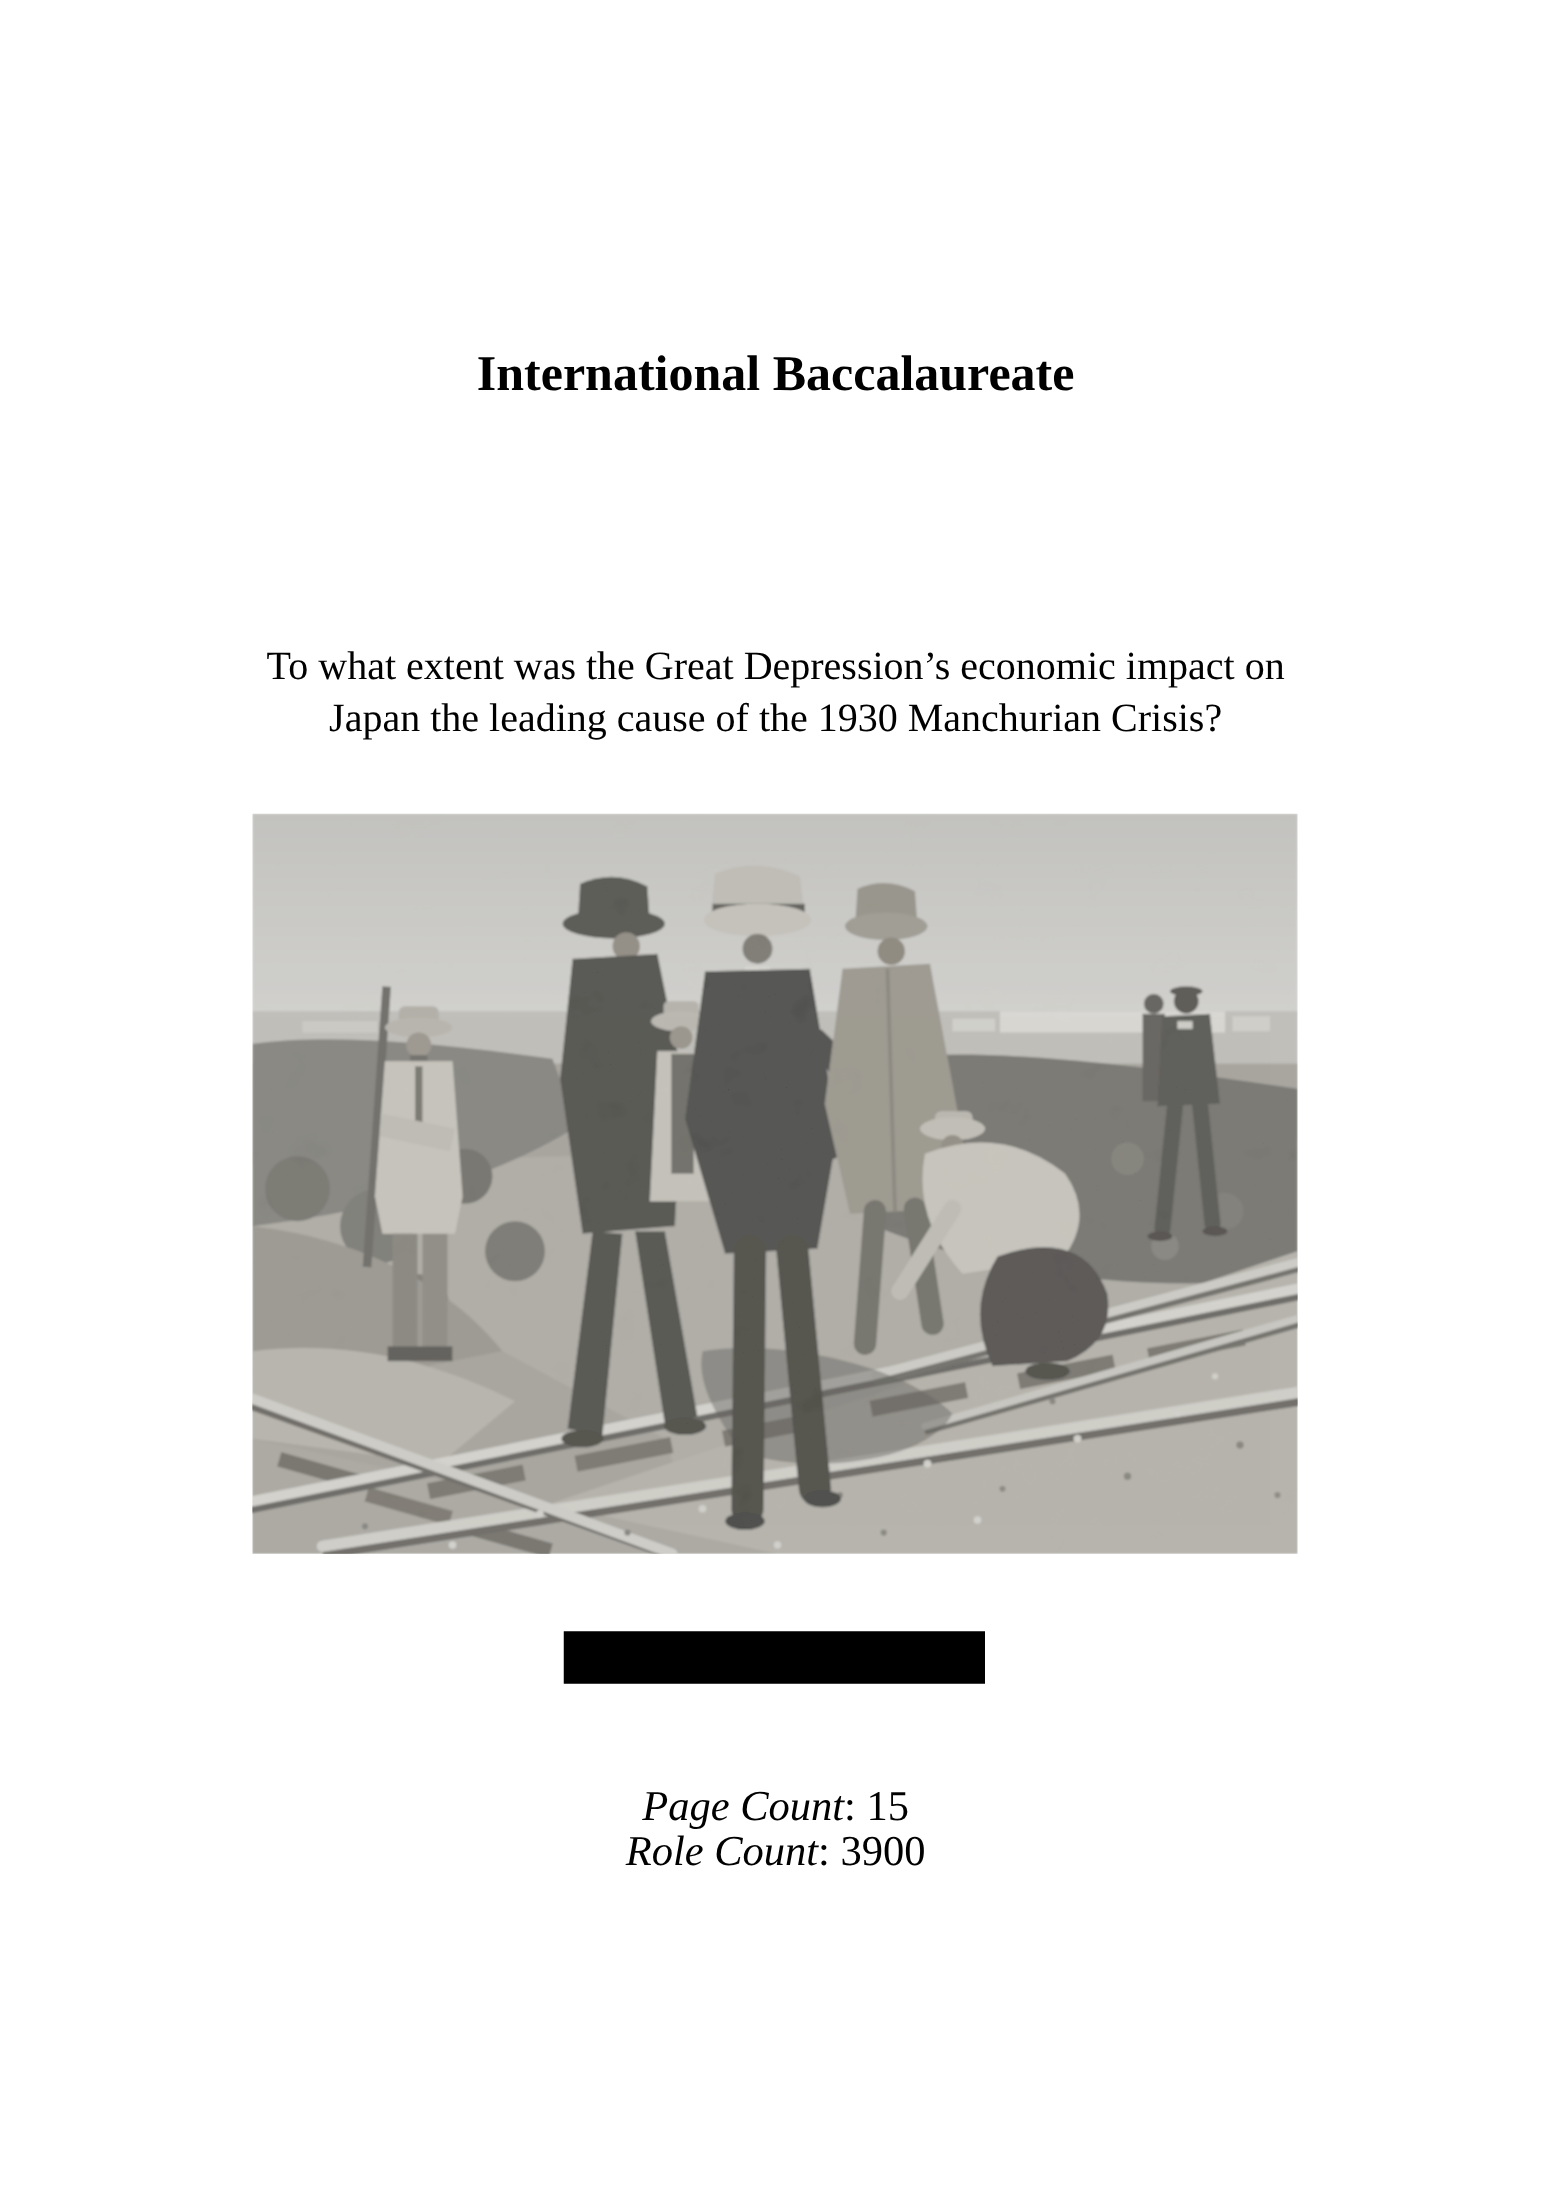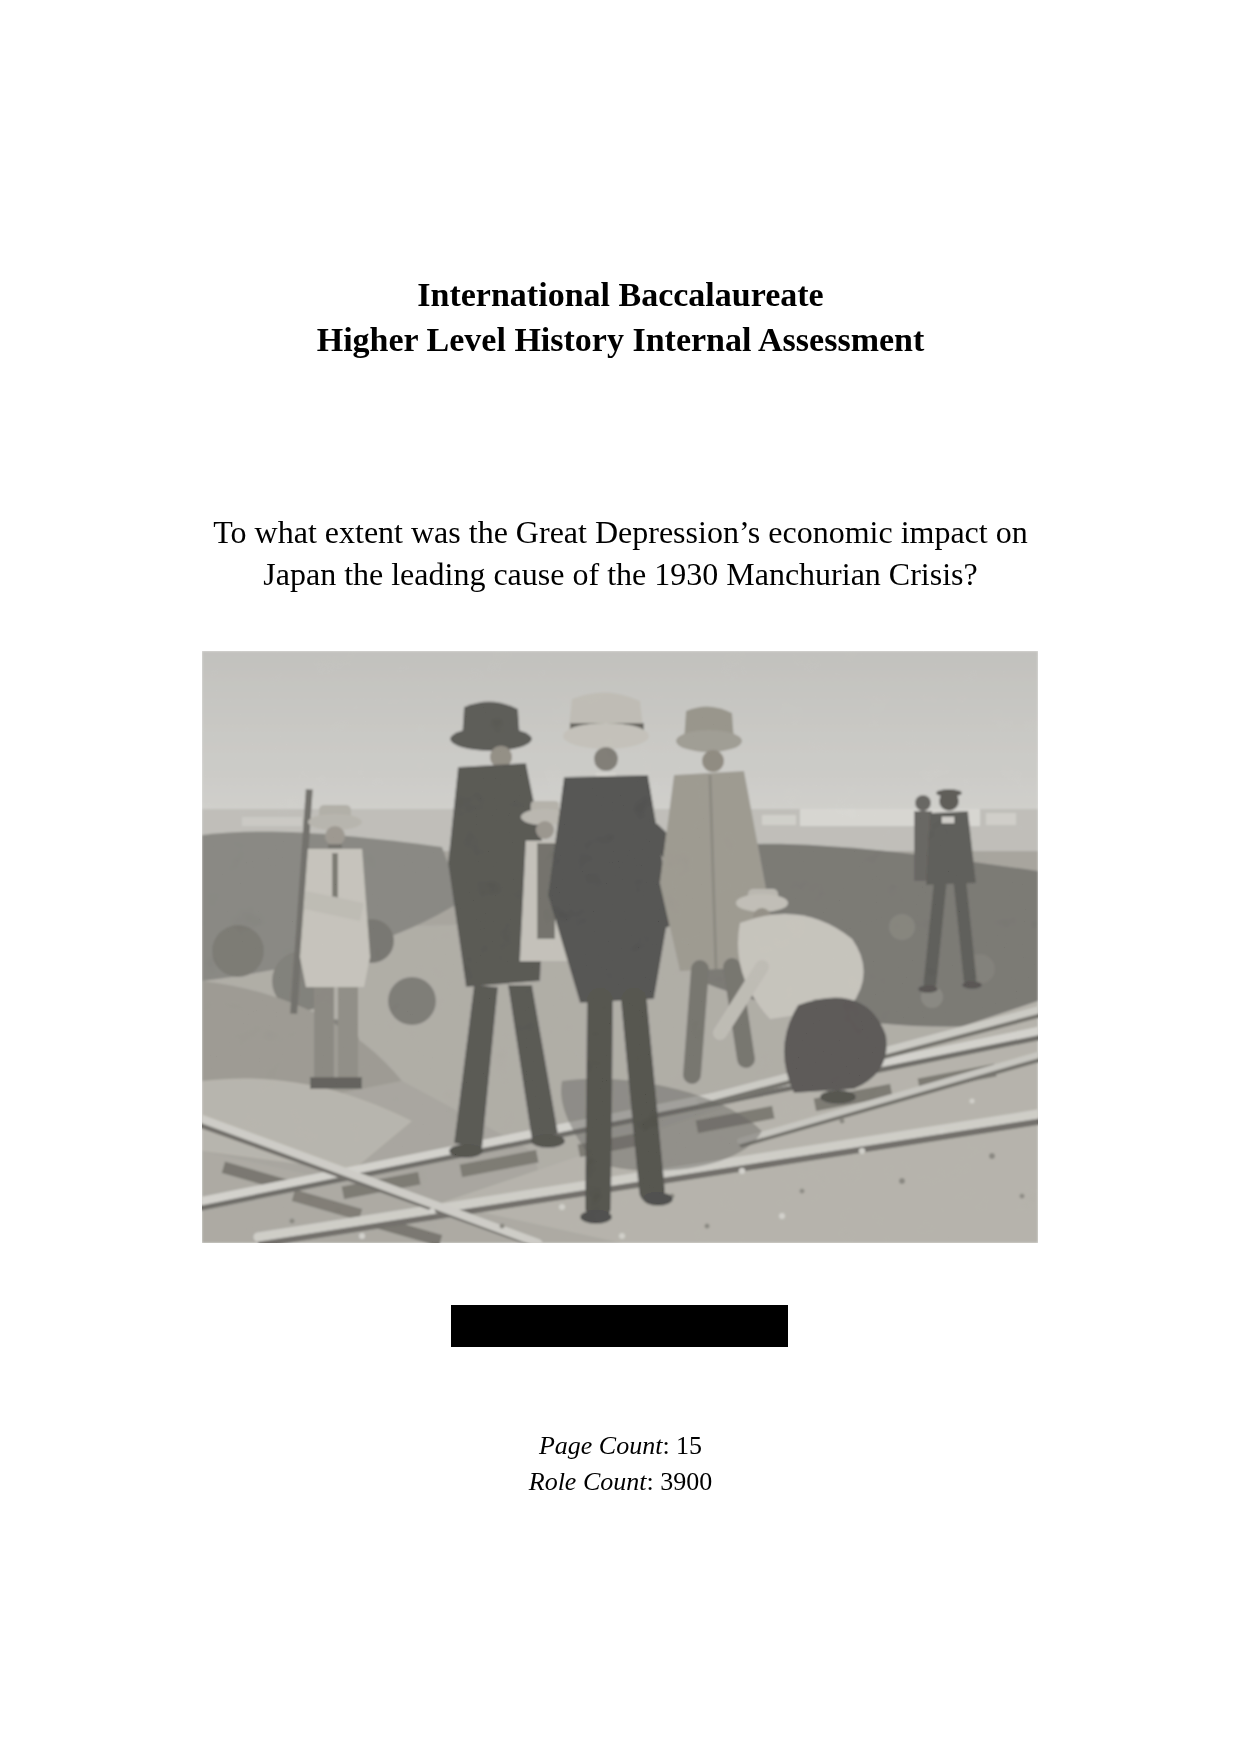--- a/index.html
+++ b/index.html
@@ -5,46 +5,45 @@
   html,body{margin:0;padding:0;background:#ffffff;}
   .page{
     position:relative;
     width:1241px;height:1754px;
     background:#ffffff;
     overflow:hidden;
     font-family:"Liberation Serif","DejaVu Serif",serif;
     color:#000000;
   }
   .centered{position:absolute;left:0;right:0;text-align:center;}
-  .title-block{top:249px;font-size:34px;font-weight:bold;line-height:45px;}
+  .title-block{top:249px;font-size:40px;font-weight:bold;line-height:45px;}
   .title-block .line{display:block;}
   .topic-line{top:430px;font-size:26px;font-style:italic;line-height:36px;}
   .rq-block{top:511px;font-size:32px;line-height:42px;}
   .rq-block .line{display:block;}
   .photo-figure{
     position:absolute;left:202px;top:651px;width:836px;height:592px;margin:0;
   }
   .photo-figure svg{display:block;width:836px;height:592px;}
   .redaction-bar{
     position:absolute;left:451px;top:1305px;width:337px;height:42px;
     background:#000000;
   }
-  .counts-block{top:1428px;font-size:26px;line-height:36px;}
+  .counts-block{top:1428px;font-size:34px;line-height:36px;}
   .count-line{display:block;}
   .count-label{font-style:italic;}
   .count-value{font-style:normal;}
 </style>
 </head>
 <body>
 
 <div class="page">
 
   <h1 class="centered title-block">
     <span class="line">International Baccalaureate</span>
-    <span class="line">Higher Level History Internal Assessment</span>
   </h1>
 
 
   <div class="centered rq-block">
     <span class="line">To what extent was the Great Depression’s economic impact on</span>
     <span class="line">Japan the leading cause of the 1930 Manchurian Crisis?</span>
   </div>
 
   <figure class="photo-figure" role="img" aria-label="Black-and-white photograph of officials in suits and hats inspecting a sabotaged railway track">
     <svg viewBox="0 0 836 592" preserveAspectRatio="none" aria-hidden="true">

